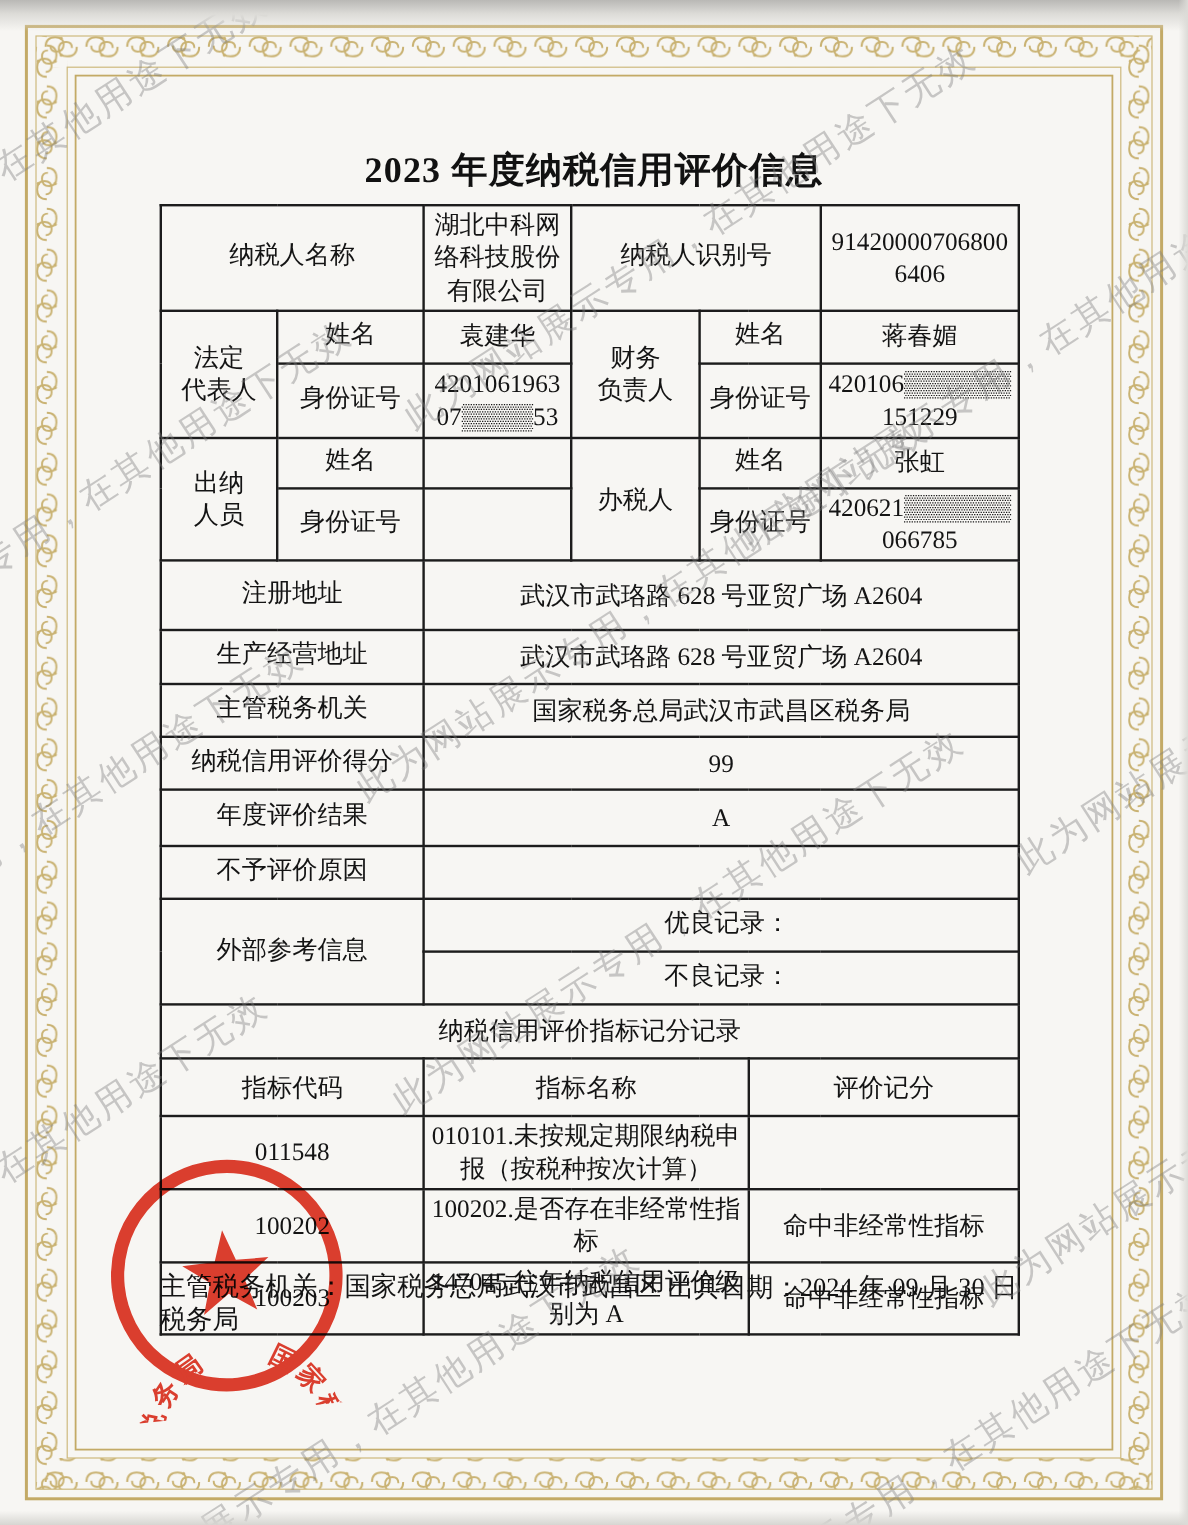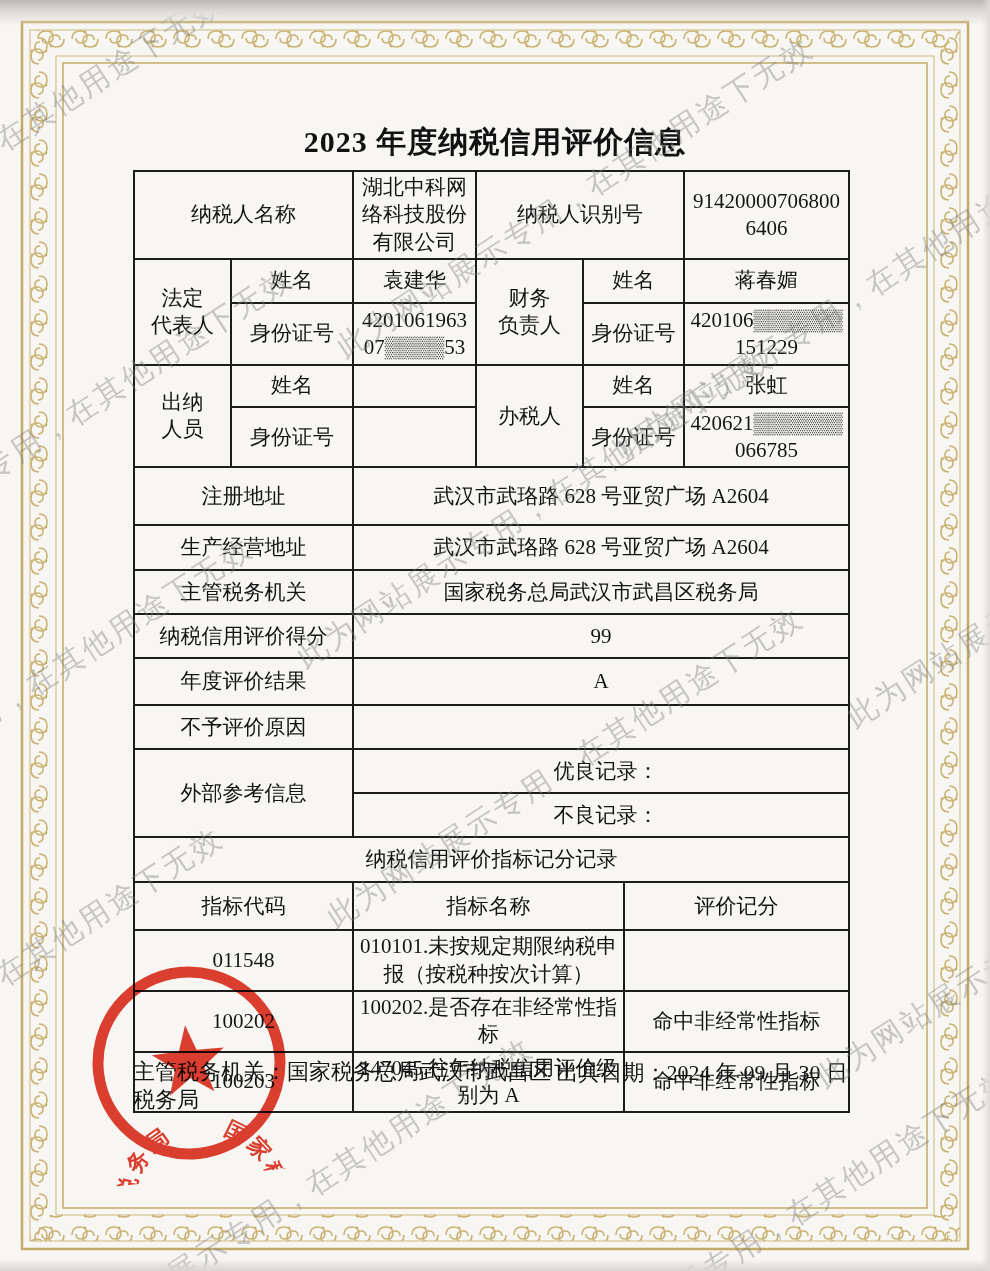--- a/index.html
+++ b/index.html
@@ -36,21 +36,21 @@
   }
   table.cert td{
     border:2px solid #1c1c1c;
     vertical-align:middle;
     text-align:center;
     padding:2px 4px;
     line-height:1.3;
     word-break:break-all;
     overflow:hidden;
   }
-  td.lab{text-align:left;padding-left:9px;}
+  td.lab{text-align:left;padding-left:9px;font-family:Liberation Mono, monospace;}
   td.two-line{white-space:pre-line;}
   td.sec-title{text-align:center;font-family:Liberation Serif, serif;}
   .footer{
     position:absolute;left:133px;top:1058px;width:715px;
     display:flex;justify-content:space-between;
     font-size:22px;color:#141414;z-index:2;
   }
   .footer .f-left{width:476px;line-height:1.25;}
   .footer .f-right{white-space:nowrap;}
 

